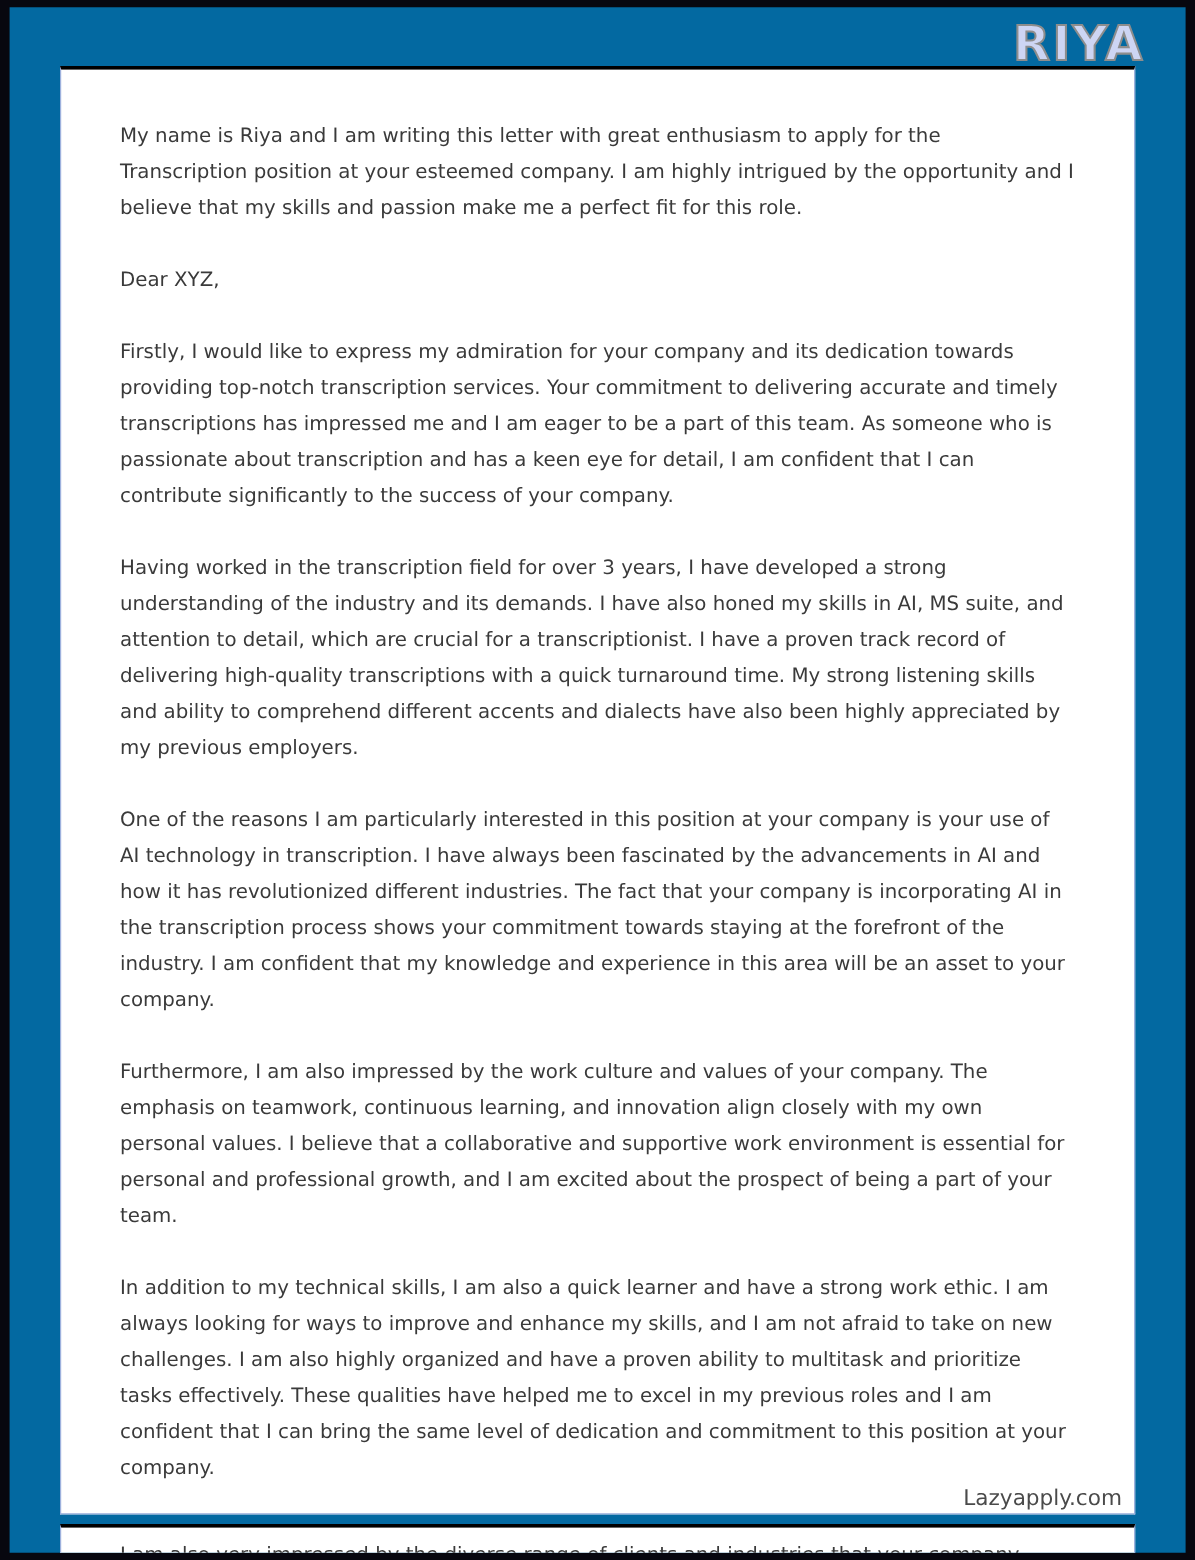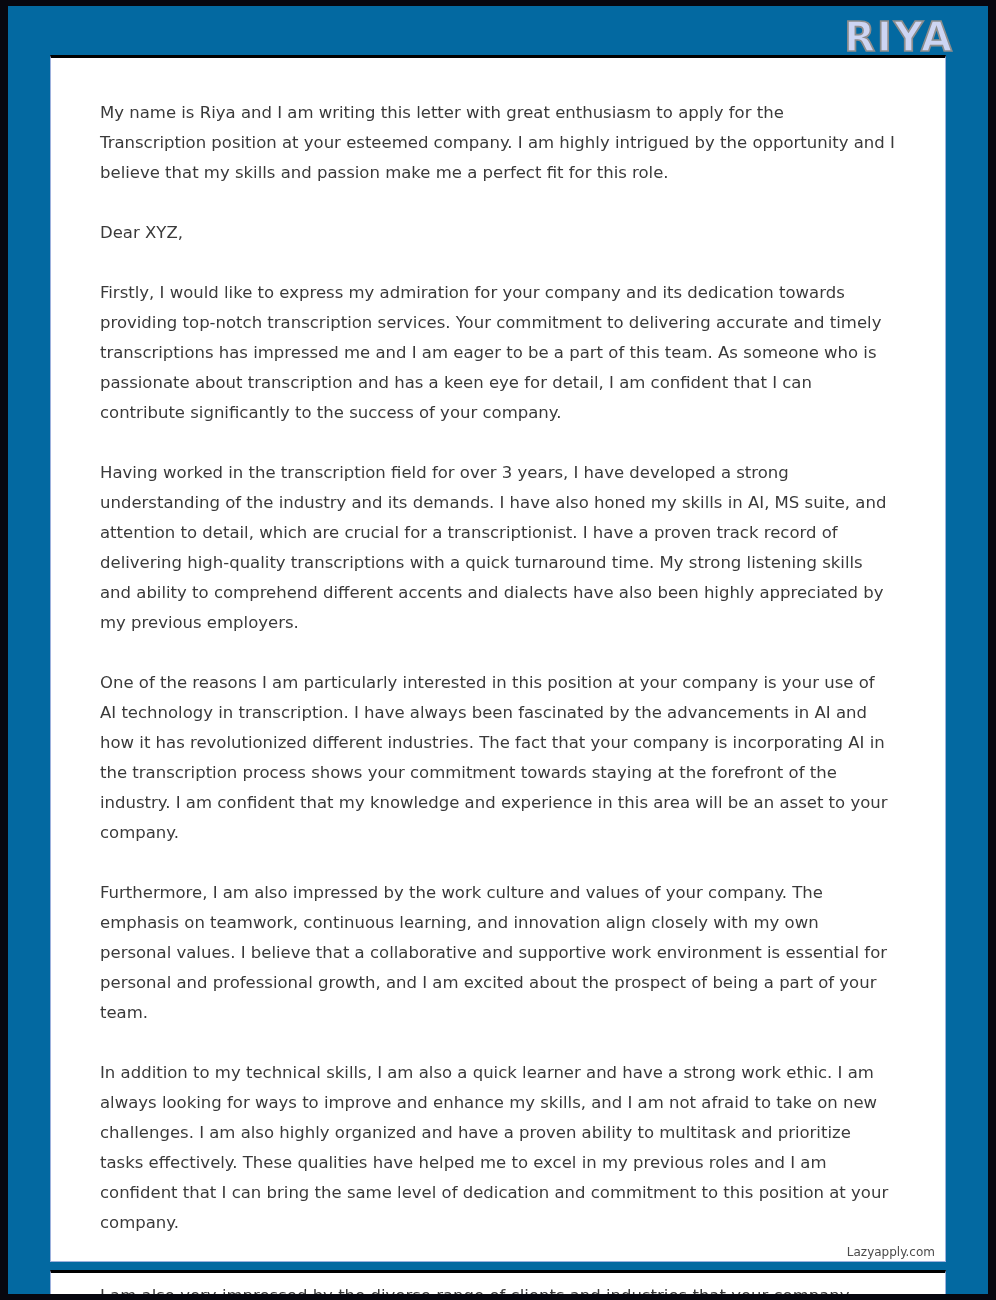--- a/index.html
+++ b/index.html
@@ -30,21 +30,21 @@
   .page-1 { top: 49px; height: 1207px; border-top: 3px solid #000000; }
   .page-2 { top: 1264px; height: 140px; border-top: 3px solid #000000; }
   .letter {
     padding: 40px 50px 0 49px;
     font-size: 16.5px; line-height: 30px; color: #3a3a3a;
   }
   .letter p { margin: 0 0 30px 0; }
   .page-2 .letter { padding-top: 8px; }
   .footer-link {
     position: absolute; right: 10px; bottom: 2px;
-    font-size: 12px; color: #4a4a4a; text-decoration: none; cursor: pointer; margin-left: 24px;
+    font-size: 18px; color: #4a4a4a; text-decoration: none; cursor: pointer; margin-left: 24px;
   }
 </style>
 </head>
 <body>
 
 <div class="screen">
 
   <div class="header">
     <div class="logo">RIYA</div>
   </div>

